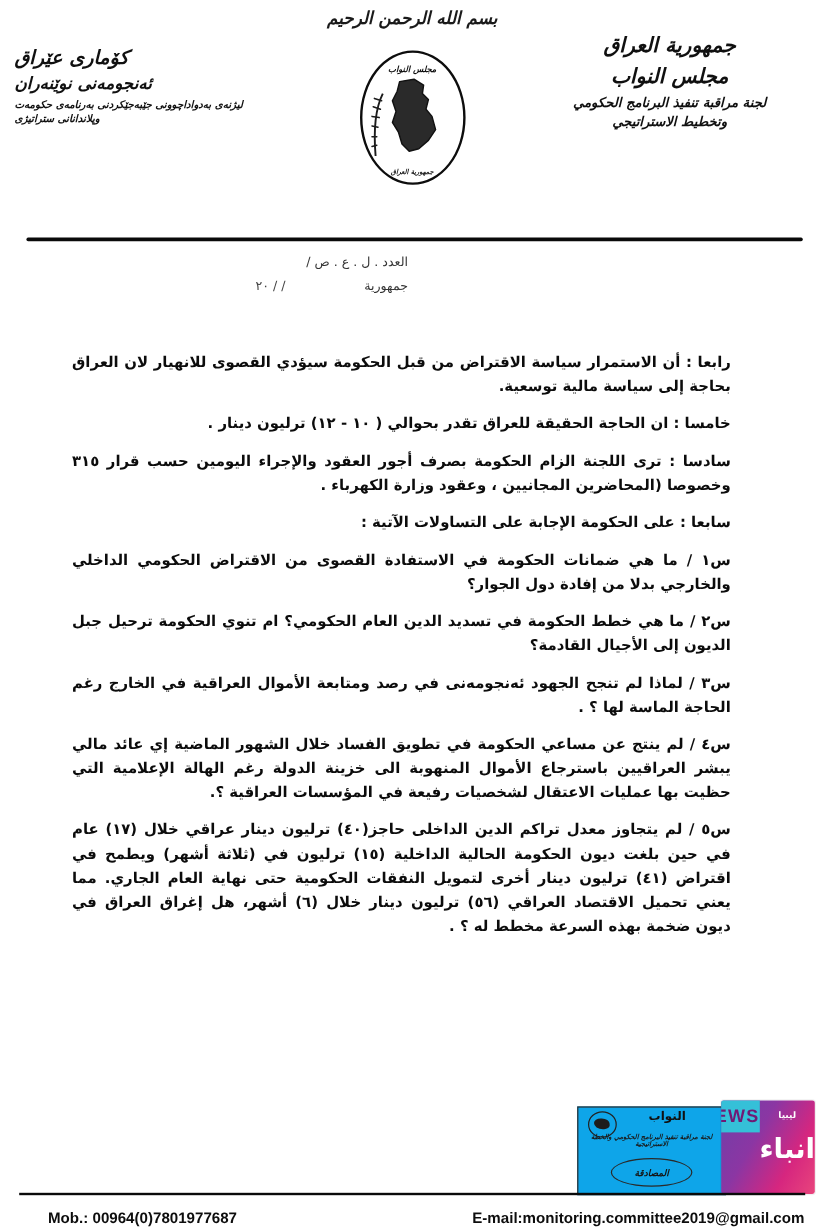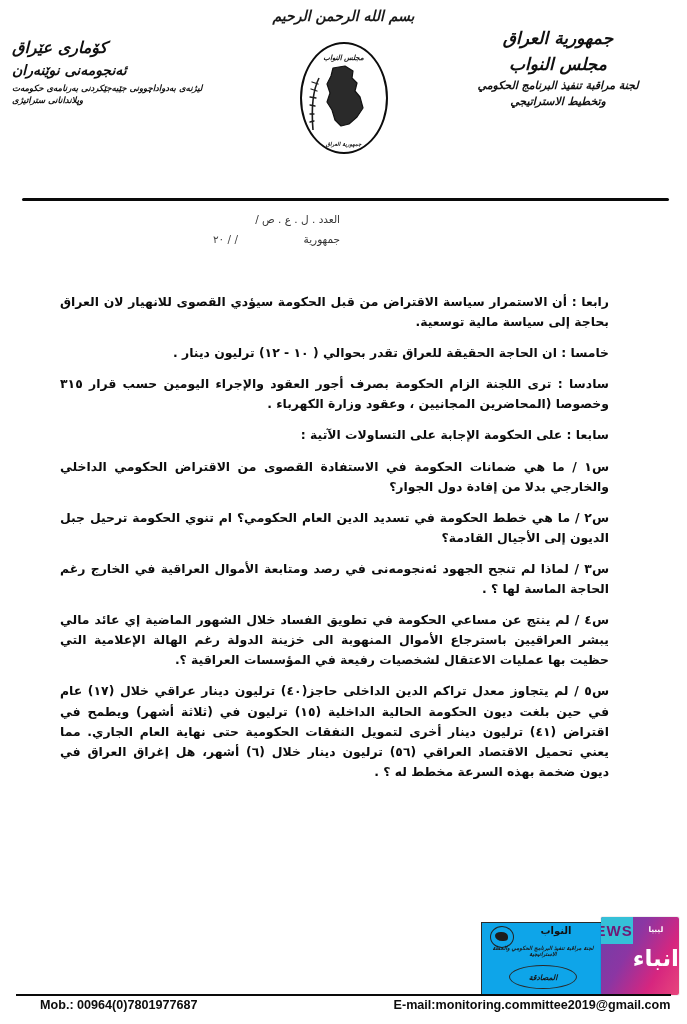--- a/index.html
+++ b/index.html
@@ -300,21 +300,21 @@
     height: 2.5px;
     background: #0a0a0a;
   }
   .footer {
     position: absolute;
     bottom: 2px;
     left: 0; right: 0;
     height: 24px;
     direction: ltr;
     display: flex;
-    align-items: flex-start;
+    align-items: flex-end;
     font-family: "Liberation Sans", sans-serif;
     font-size: 12.6px;
     font-weight: 700;
     color: #0d0d0d;
   }
   .footer-mob { margin-left: 40px; }
   .footer-mail { margin-left: 196px; }
 </style>
 </head>
 <body>

